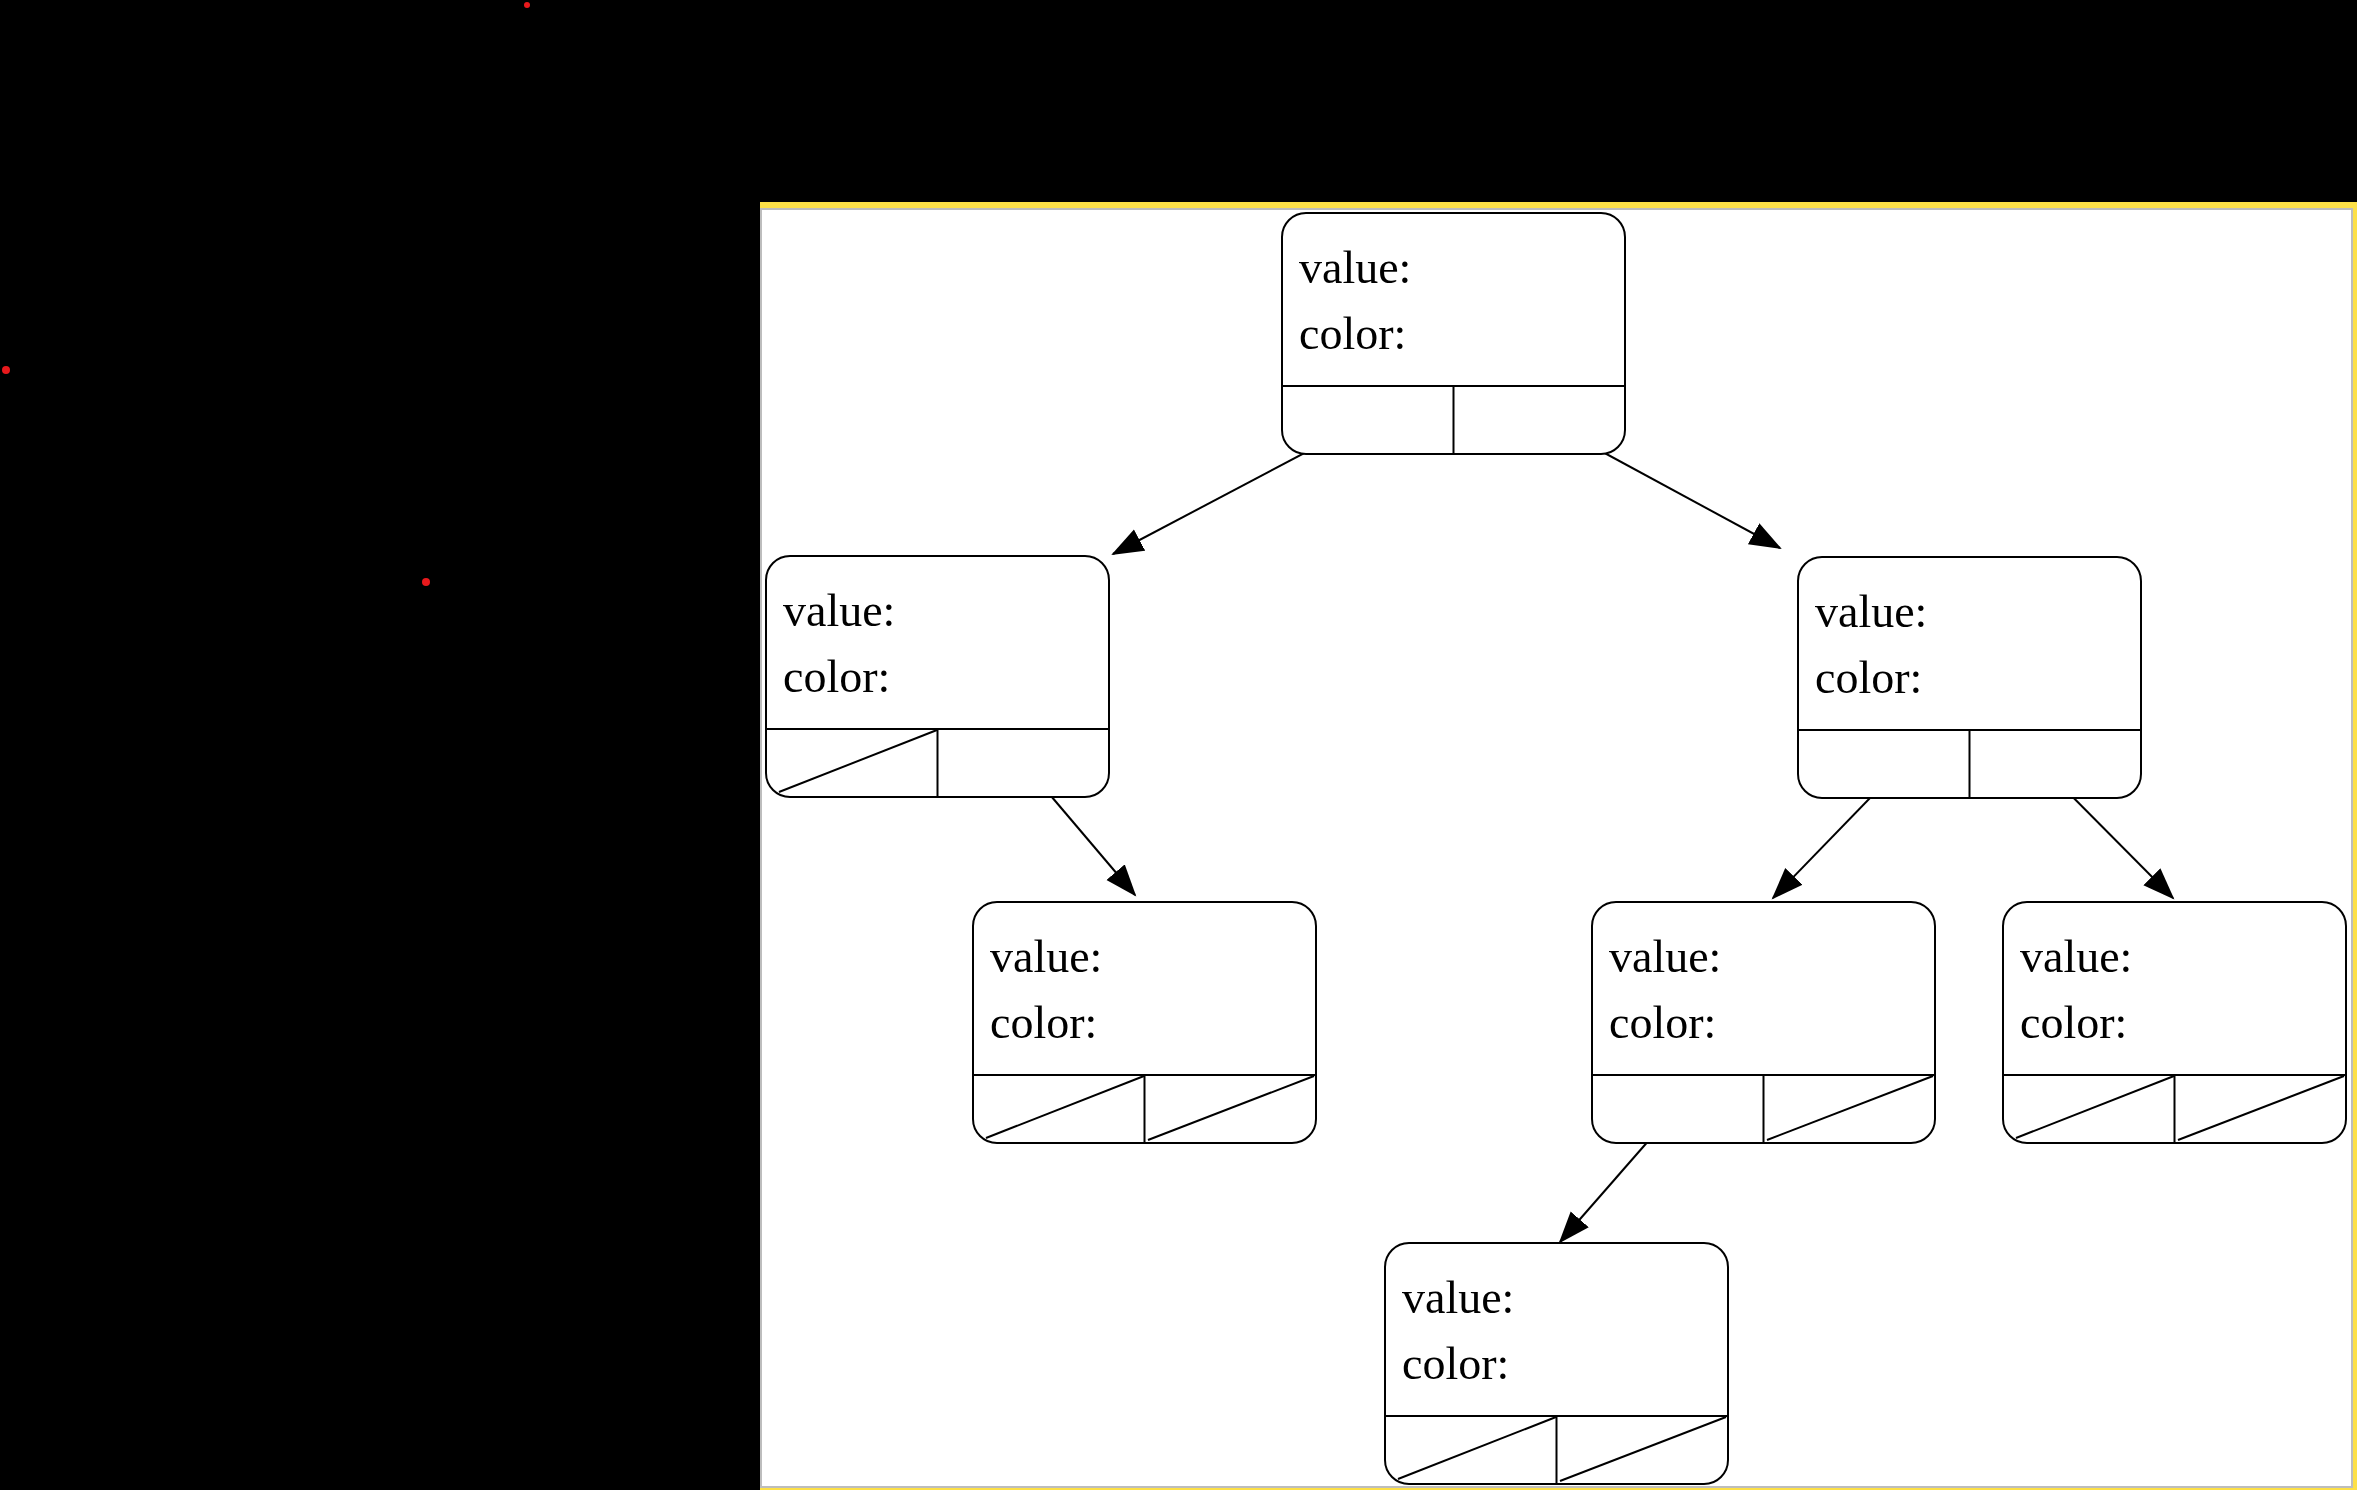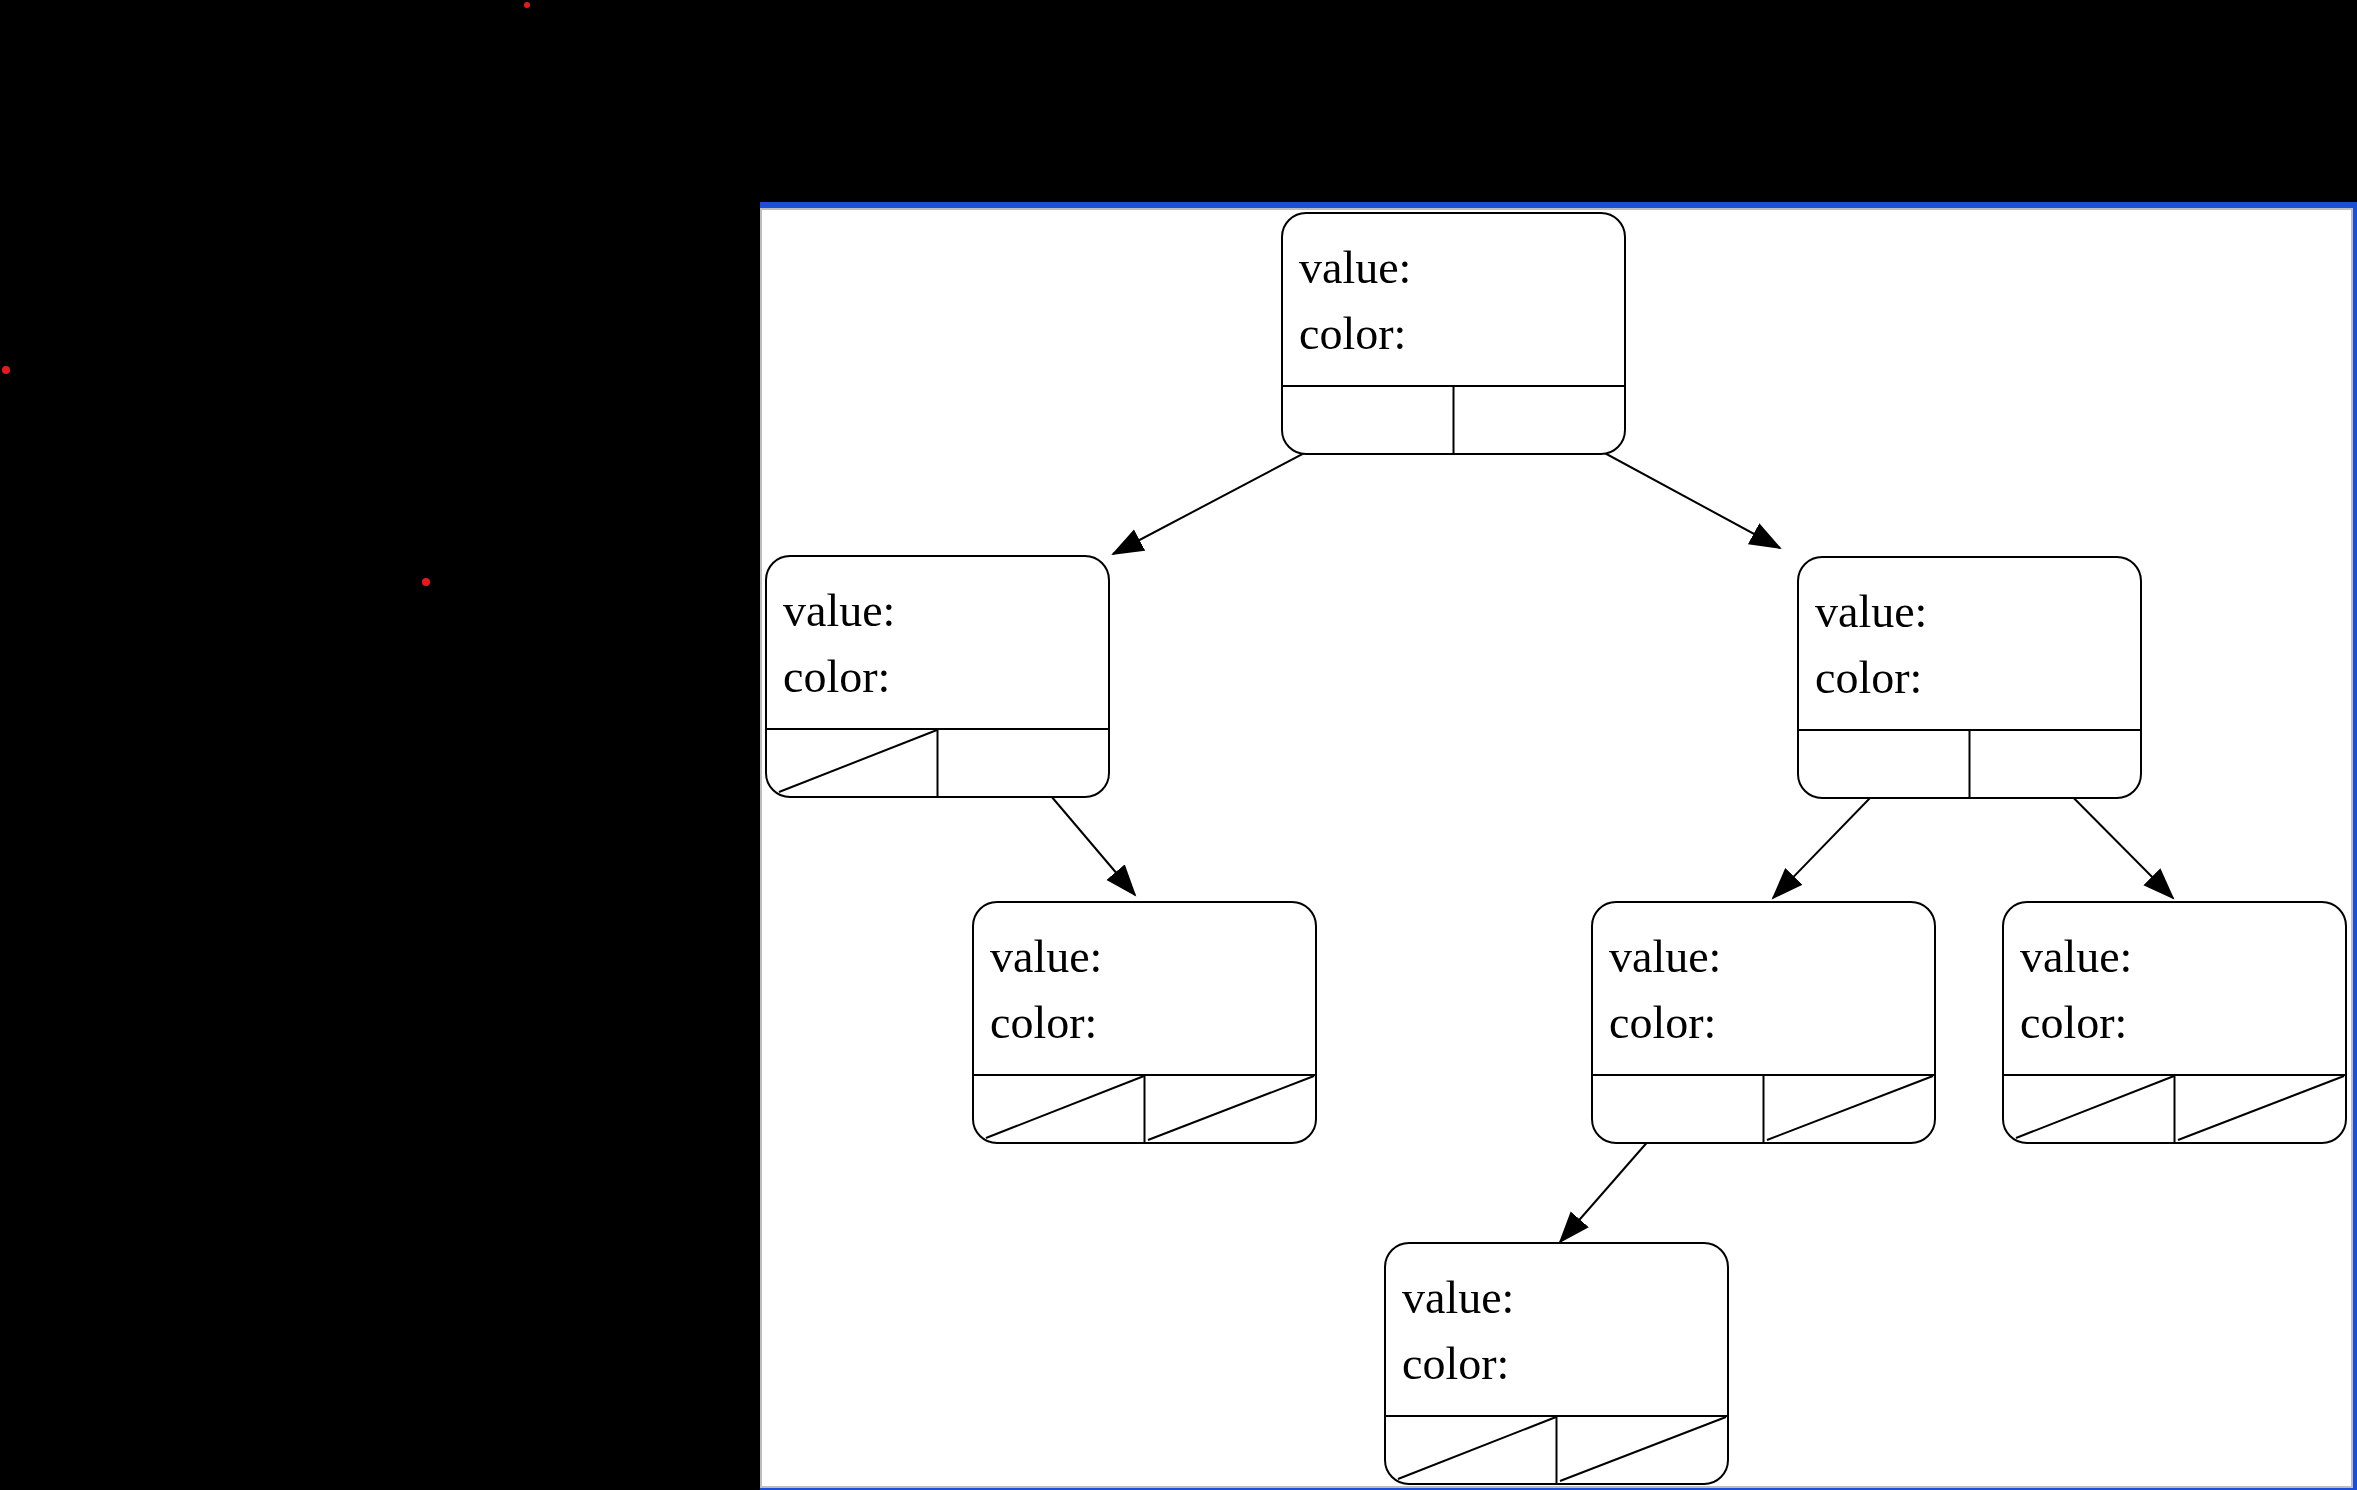--- a/index.html
+++ b/index.html
@@ -7,21 +7,21 @@
     width: 2357px; height: 1490px;
     background: #000000;
     position: relative;
     overflow: hidden;
     font-family: "Liberation Serif", "DejaVu Serif", serif;
   }
   .page {
     position: absolute;
     left: 760px; top: 202px;
     width: 1597px; height: 1288px;
-    background: #1d4ed8;
+    background: #fde047;
   }
   .page-border {
     position: absolute;
     left: 0; top: 6px; right: 4px; bottom: 2px;
     border: 2px solid #bdbdbd;
     background: #ffffff;
     box-sizing: border-box;
   }
   svg.diagram {
     position: absolute;

